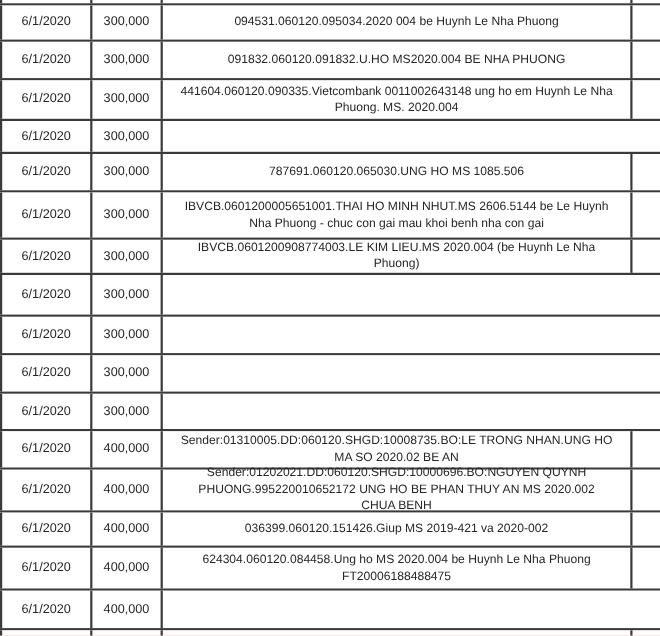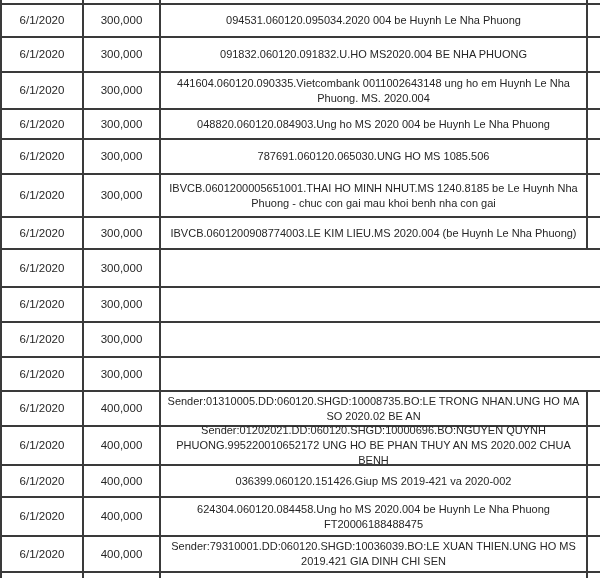--- a/index.html
+++ b/index.html
@@ -34,22 +34,22 @@
     align-items: center;
     justify-content: center;
     text-align: center;
     font-family: "Liberation Sans", sans-serif;
     font-size: 11px;
     line-height: 15px;
     color: #262626;
   }
 
   .c1 { width: 84px; border-left: 2px solid #3a3a3a; font-size: 11.5px; }
-  .c2 { width: 77px; font-size: 11.5px; }
-  .c3 { width: 427px; padding: 2px 4px; }
+  .c2 { width: 64px; font-size: 11.5px; }
+  .c3 { width: 427px; padding: 2px 16px; }
   .c4 { flex: 1; border-right: none; }
 
   .spacer-top { height: 31px; }
   .spacer-bottom { height: 20px; border-bottom: none; }
 </style>
 </head>
 <body>
 
 <div class="screen">
   <div class="tbl">
@@ -97,23 +97,20 @@
     </div>
     <div class="cell c4"></div>
   </div>
       <div class="row" style="height: 30px;">
     <div class="cell c1">
       <span>6/1/2020</span>
     </div>
     <div class="cell c2">
       <span>300,000</span>
     </div>
-    <div class="cell c3">
-      <span>048820.060120.084903.Ung ho MS 2020 004 be Huynh Le Nha Phuong</span>
-    </div>
     <div class="cell c4"></div>
   </div>
       <div class="row" style="height: 35px;">
     <div class="cell c1">
       <span>6/1/2020</span>
     </div>
     <div class="cell c2">
       <span>300,000</span>
     </div>
     <div class="cell c3">
@@ -122,21 +119,21 @@
     <div class="cell c4"></div>
   </div>
       <div class="row" style="height: 43px;">
     <div class="cell c1">
       <span>6/1/2020</span>
     </div>
     <div class="cell c2">
       <span>300,000</span>
     </div>
     <div class="cell c3">
-      <span>IBVCB.0601200005651001.THAI HO MINH NHUT.MS 1240.8185 be Le Huynh Nha Phuong - chuc con gai mau khoi benh nha con gai</span>
+      <span>IBVCB.0601200005651001.THAI HO MINH NHUT.MS 2606.5144 be Le Huynh Nha Phuong - chuc con gai mau khoi benh nha con gai</span>
     </div>
     <div class="cell c4"></div>
   </div>
       <div class="row" style="height: 32px;">
     <div class="cell c1">
       <span>6/1/2020</span>
     </div>
     <div class="cell c2">
       <span>300,000</span>
     </div>
@@ -228,23 +225,20 @@
       <span>624304.060120.084458.Ung ho MS 2020.004 be Huynh Le Nha Phuong FT20006188488475</span>
     </div>
     <div class="cell c4"></div>
   </div>
       <div class="row" style="height: 36px;">
     <div class="cell c1">
       <span>6/1/2020</span>
     </div>
     <div class="cell c2">
       <span>400,000</span>
-    </div>
-    <div class="cell c3">
-      <span>Sender:79310001.DD:060120.SHGD:10036039.BO:LE XUAN THIEN.UNG HO MS 2019.421 GIA DINH CHI SEN</span>
     </div>
     <div class="cell c4"></div>
   </div>
       <div class="row spacer-bottom">
       <div class="cell c1"></div>
       <div class="cell c2"></div>
       <div class="cell c3"></div>
       <div class="cell c4"></div>
     </div>
 

